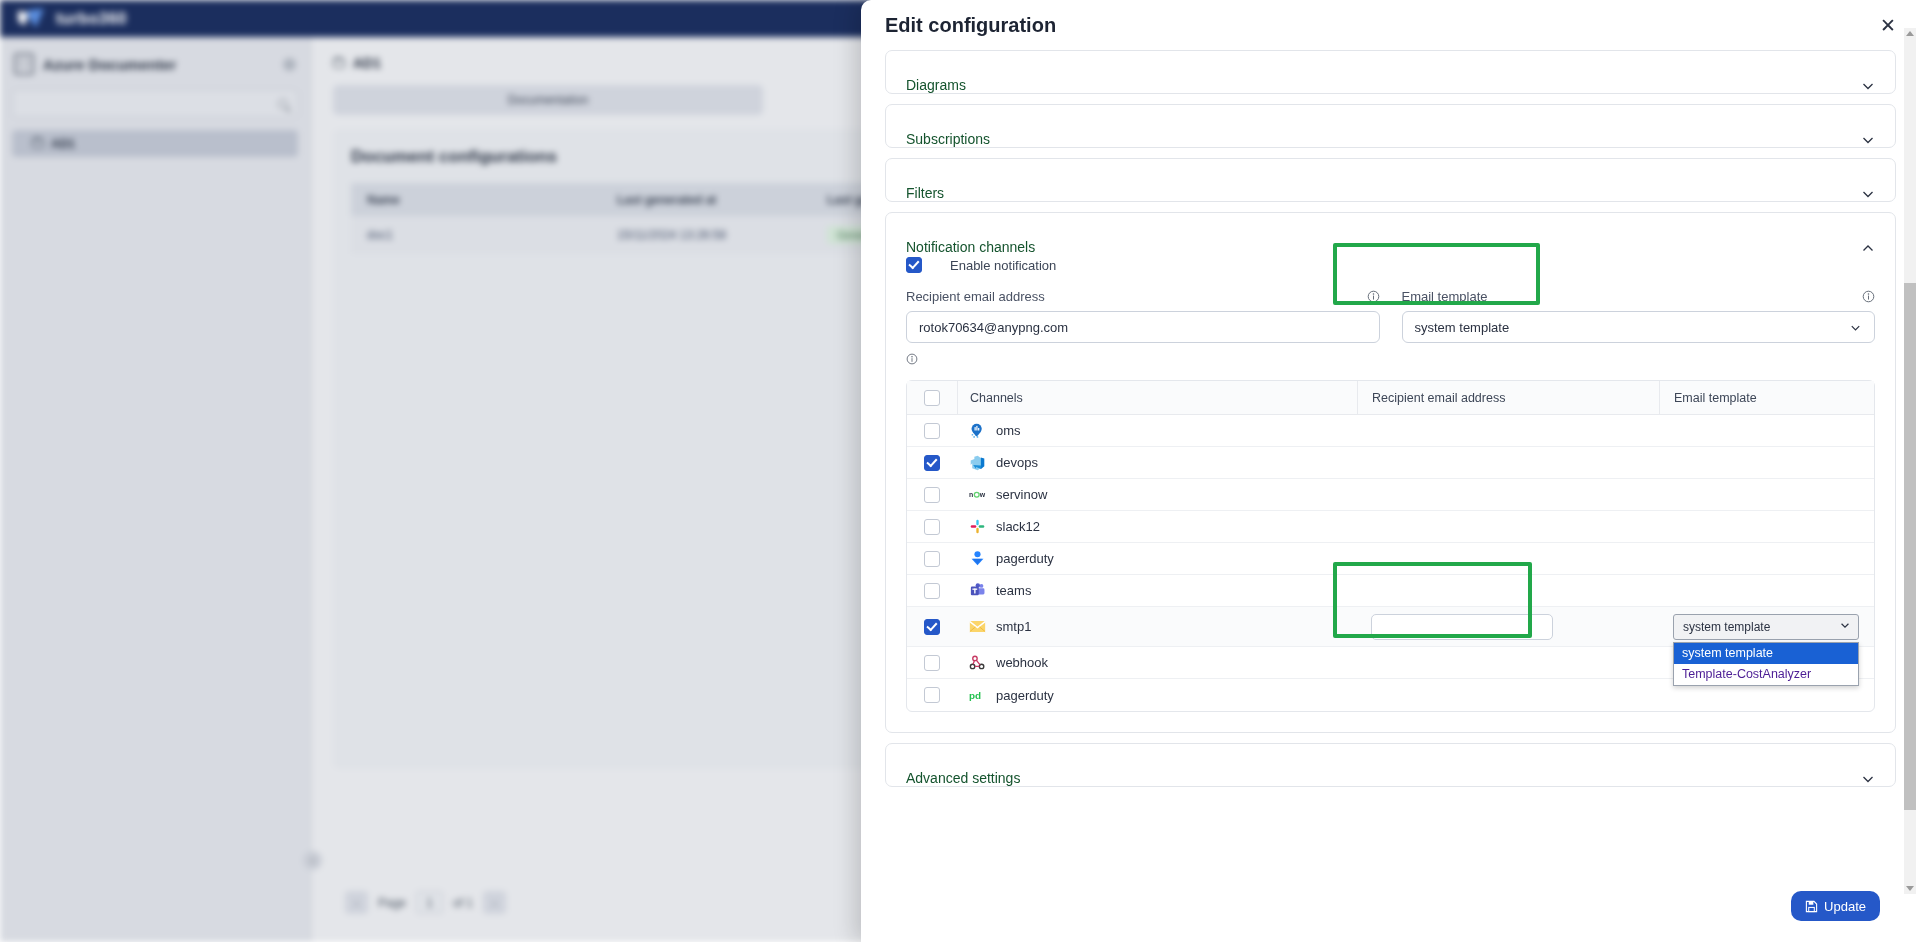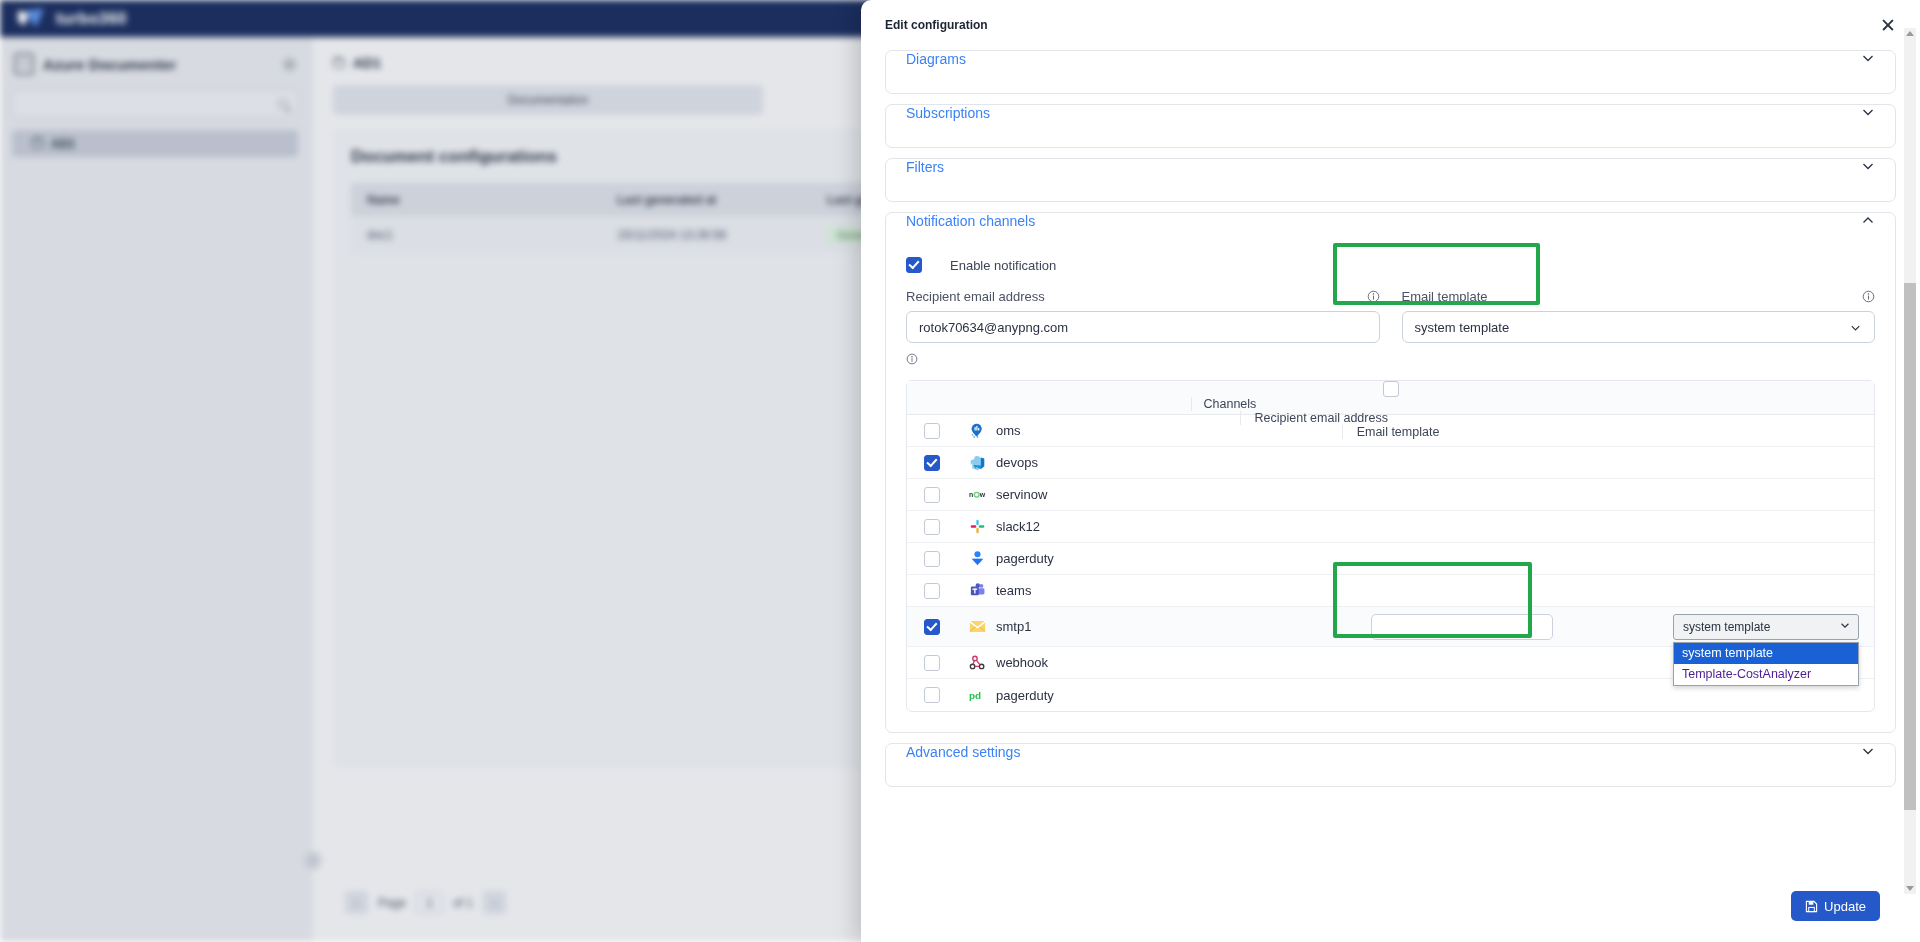--- a/index.html
+++ b/index.html
@@ -103,37 +103,37 @@
   #modal {
     position: absolute; left: 861px; top: 0; width: 1059px; height: 942px;
     background: #ffffff; border-radius: 10px 0 0 0;
     box-shadow: -6px 0 22px rgba(0,0,0,.17);
     display: flex; flex-direction: column;
   }
   #modal-header {
     height: 50px; flex: none; display: flex; align-items: center;
     padding: 0 24px 0 24px; position: relative;
   }
-  #modal-title { font-size: 12px; color: #1d2433; font-weight: 600; }
+  #modal-title { font-size: 20px; color: #1d2433; font-weight: 600; }
   #close-btn {
     position: absolute; right: 20px; top: 13px; width: 24px; height: 24px;
     display:flex;align-items:center;justify-content:center; cursor:pointer;
     font-size:19px; color:#2b3242; line-height:1;
   }
   #modal-scroll {
     flex: 1; overflow: hidden; position: relative;
     padding: 0 24px 0 24px;
   }
   .acc {
     border: 1px solid #e2e5ea; border-radius: 7px; margin-bottom: 10px;
     background: #fff;
   }
   .acc-head {
-    height: 42px; display: flex; align-items: flex-start; padding: 0 20px;
-    font-size: 14px; color: #3b82f6; cursor: pointer;
+    height: 42px; display: flex; align-items: flex-end; padding: 0 20px;
+    font-size: 14px; color: #14532d; cursor: pointer;
   }
   .acc-head .chev { margin-left: auto; width:14px; height:14px; }
   .acc-head .chev svg { display:block; }
 
   .acc-body { padding: 0 20px 20px 20px; }
 
   .cb {
     width: 16px; height: 16px; border-radius: 3px; border: 1px solid #c3c9d4;
     background: #fff; flex: none; display:inline-flex;align-items:center;justify-content:center;
     cursor: pointer;
@@ -160,21 +160,21 @@
   .sel-input { justify-content: space-between; cursor:pointer; }
   .sel-chev { width:13px;height:13px;flex:none; }
 
   .hint {
     font-size: 12.5px; color: #3d4657; margin: 8px 0 12px 0;
     display:flex;align-items:center;gap:6px;
   }
 
   
   .ctable { border:1px solid #e4e7ec; border-radius:6px; overflow:visible; }
-  .ct-head { display:flex; height:34px; align-items:center; background:#fafbfc; border-bottom:1px solid #e8eaee;flex-direction:column; }
+  .ct-head { display:flex; height:34px; align-items:center; background:#fafbfc; border-bottom:1px solid #e8eaee; }
   .ct-row  { display:flex; height:32px; align-items:center; border-bottom:1px solid #eef0f3; position:relative; }
   .ct-row:last-child { border-bottom:none; }
   .ct-row.sel { background:#fafbfc; }
   .col-cb   { width: 50px; display:flex; justify-content:center; }
   .col-ch   { width: 400px; display:flex; align-items:center; gap:10px; padding-left:12px; }
   .col-em   { width: 302px; padding-left:14px; display:flex; align-items:center;}
   .col-tp   { flex:1; padding-left:14px; position:relative; display:flex; align-items:center;}
   .ct-head .col-ch, .ct-head .col-em, .ct-head .col-tp { font-size:12.5px; color:#3d4657; }
   .ct-head .col-em, .ct-head .col-tp { border-left:1px solid #e8eaee; height:34px; }
   .ct-head .col-ch { border-left:1px solid #e8eaee; height:34px; }
@@ -203,21 +203,21 @@
     border-radius: 2px;
   }
   #hl-email-template { left: 1333px; top: 243px; width: 207px; height: 62px; }
   #hl-row-template   { left: 1333px; top: 562px; width: 199px; height: 76px; }
 
   #modal-footer {
     height: 62px; flex:none; display:flex; align-items:center; justify-content:flex-end;
     padding: 0 40px 10px 0;
   }
   #update-btn {
-    background:#2558c8; color:#fff; border:none; border-radius:5px;
+    background:#2558c8; color:#fff; border:none; border-radius:10px;
     height: 30px; padding: 0 14px; font-size:13px; cursor:pointer;
     display:flex;align-items:center;gap:6px; font-family:"Liberation Sans", sans-serif;
   }
   .save-ic { width:13px;height:13px; display:block; }
 
   
   #mscroll-track {
     position:absolute; right:4px; top:28px; width: 12px; bottom: 48px;
     background:#f1f1f1;
   }

